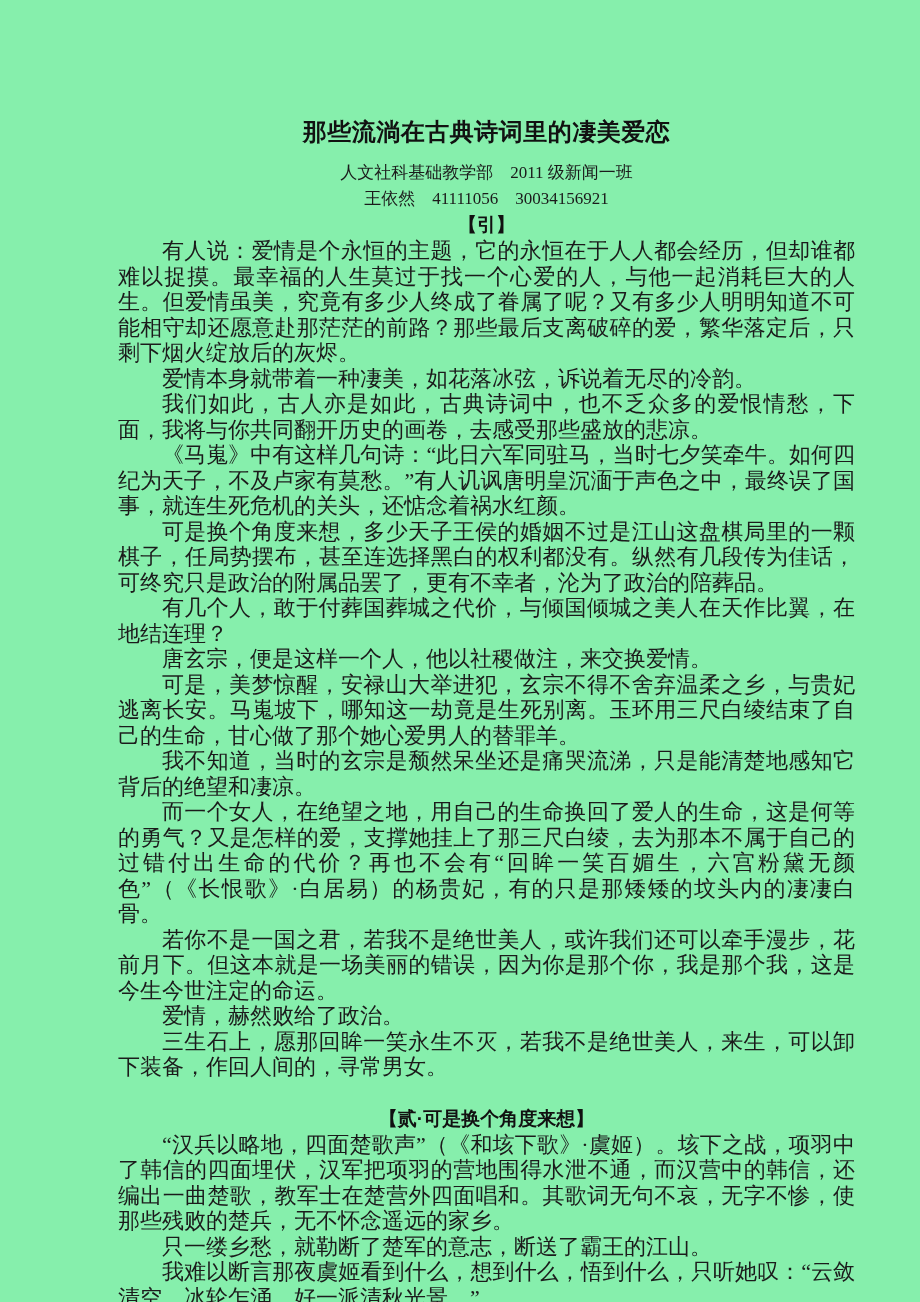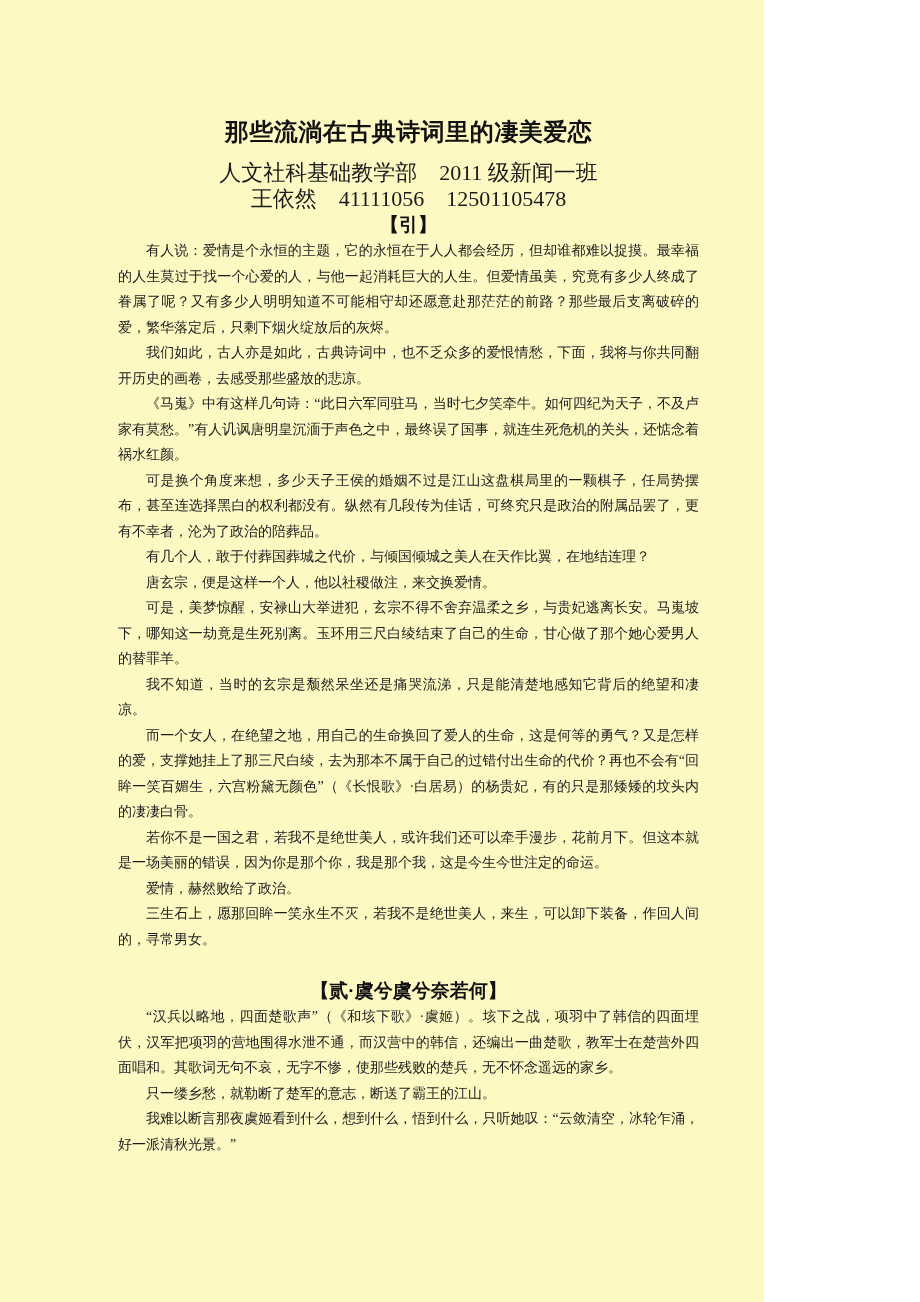--- a/index.html
+++ b/index.html
@@ -8,84 +8,85 @@
     background: #ffffff;
   }
   body {
     width: 920px;
     height: 1302px;
     overflow: hidden;
     color: #1b1b1b;
   }
   .page {
     box-sizing: border-box;
-    width: 764px;
+    width: 920px;
     height: 1302px;
     padding: 116px 65px 0 118px;
-    background: #fef9c3;
+    background: #86efac;
   }
   .title {
     margin: 0 0 12px 0;
     font-family: "Liberation Sans", sans-serif;
     font-weight: bold;
     font-size: 24px;
     line-height: 32px;
     text-align: center;
     color: #111111;
     letter-spacing: 0.5px;
   }
   .byline {
     font-family: "Liberation Serif", serif;
-    font-size: 22px;
+    font-size: 17px;
     line-height: 26px;
     text-align: center;
     color: #1b1b1b;
   }
   .section-heading {
     margin: 0;
     font-family: "Liberation Sans", sans-serif;
     font-weight: bold;
     font-size: 19px;
     line-height: 26px;
     text-align: center;
     color: #111111;
   }
   .section-heading.gap-before {
     margin-top: 26px;
   }
   .para {
     margin: 0;
     font-family: "Liberation Serif", serif;
-    font-size: 14px;
+    font-size: 22px;
     line-height: 25.5px;
     text-align: justify;
     text-justify: inter-ideograph;
     text-indent: 2em;
     color: #1b1b1b;
   }
 </style>
 </head>
 <body>
 
 <div class="page">
   <h1 class="title">那些流淌在古典诗词里的凄美爱恋</h1>
   <div class="byline">人文社科基础教学部　2011 级新闻一班</div>
-  <div class="byline">王依然　41111056　12501105478</div>
+  <div class="byline">王依然　41111056　30034156921</div>
   <div id="sections">
       <h2 class="section-heading">【引】</h2>
       <p class="para">有人说：爱情是个永恒的主题，它的永恒在于人人都会经历，但却谁都难以捉摸。最幸福的人生莫过于找一个心爱的人，与他一起消耗巨大的人生。但爱情虽美，究竟有多少人终成了眷属了呢？又有多少人明明知道不可能相守却还愿意赴那茫茫的前路？那些最后支离破碎的爱，繁华落定后，只剩下烟火绽放后的灰烬。</p>
+      <p class="para">爱情本身就带着一种凄美，如花落冰弦，诉说着无尽的冷韵。</p>
       <p class="para">我们如此，古人亦是如此，古典诗词中，也不乏众多的爱恨情愁，下面，我将与你共同翻开历史的画卷，去感受那些盛放的悲凉。</p>
       <p class="para">《马嵬》中有这样几句诗：“此日六军同驻马，当时七夕笑牵牛。如何四纪为天子，不及卢家有莫愁。”有人讥讽唐明皇沉湎于声色之中，最终误了国事，就连生死危机的关头，还惦念着祸水红颜。</p>
       <p class="para">可是换个角度来想，多少天子王侯的婚姻不过是江山这盘棋局里的一颗棋子，任局势摆布，甚至连选择黑白的权利都没有。纵然有几段传为佳话，可终究只是政治的附属品罢了，更有不幸者，沦为了政治的陪葬品。</p>
       <p class="para">有几个人，敢于付葬国葬城之代价，与倾国倾城之美人在天作比翼，在地结连理？</p>
       <p class="para">唐玄宗，便是这样一个人，他以社稷做注，来交换爱情。</p>
       <p class="para">可是，美梦惊醒，安禄山大举进犯，玄宗不得不舍弃温柔之乡，与贵妃逃离长安。马嵬坡下，哪知这一劫竟是生死别离。玉环用三尺白绫结束了自己的生命，甘心做了那个她心爱男人的替罪羊。</p>
       <p class="para">我不知道，当时的玄宗是颓然呆坐还是痛哭流涕，只是能清楚地感知它背后的绝望和凄凉。</p>
       <p class="para">而一个女人，在绝望之地，用自己的生命换回了爱人的生命，这是何等的勇气？又是怎样的爱，支撑她挂上了那三尺白绫，去为那本不属于自己的过错付出生命的代价？再也不会有“回眸一笑百媚生，六宫粉黛无颜色”（《长恨歌》·白居易）的杨贵妃，有的只是那矮矮的坟头内的凄凄白骨。</p>
       <p class="para">若你不是一国之君，若我不是绝世美人，或许我们还可以牵手漫步，花前月下。但这本就是一场美丽的错误，因为你是那个你，我是那个我，这是今生今世注定的命运。</p>
       <p class="para">爱情，赫然败给了政治。</p>
       <p class="para">三生石上，愿那回眸一笑永生不灭，若我不是绝世美人，来生，可以卸下装备，作回人间的，寻常男女。</p>
-      <h2 class="section-heading gap-before">【贰·虞兮虞兮奈若何】</h2>
+      <h2 class="section-heading gap-before">【贰·可是换个角度来想】</h2>
       <p class="para">“汉兵以略地，四面楚歌声”（《和垓下歌》·虞姬）。垓下之战，项羽中了韩信的四面埋伏，汉军把项羽的营地围得水泄不通，而汉营中的韩信，还编出一曲楚歌，教军士在楚营外四面唱和。其歌词无句不哀，无字不惨，使那些残败的楚兵，无不怀念遥远的家乡。</p>
       <p class="para">只一缕乡愁，就勒断了楚军的意志，断送了霸王的江山。</p>
       <p class="para">我难以断言那夜虞姬看到什么，想到什么，悟到什么，只听她叹：“云敛清空，冰轮乍涌，好一派清秋光景。”</p>
     </div>
 </div>
 
 </body></html>

